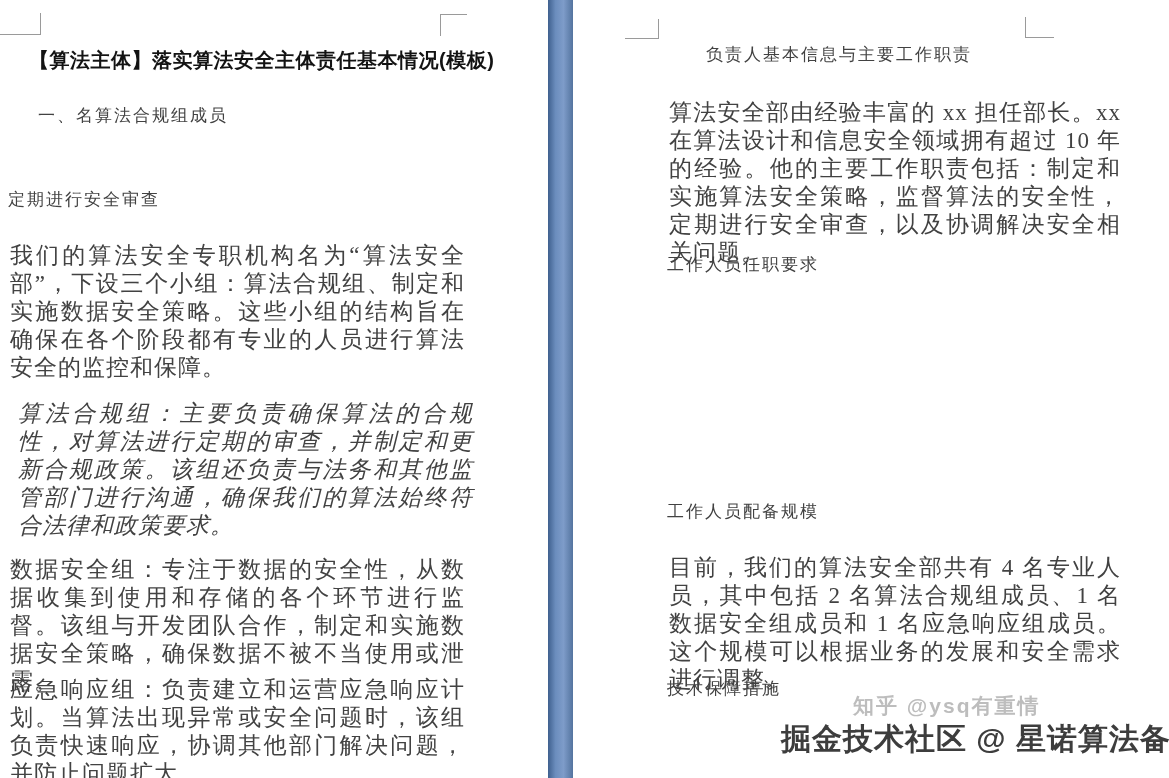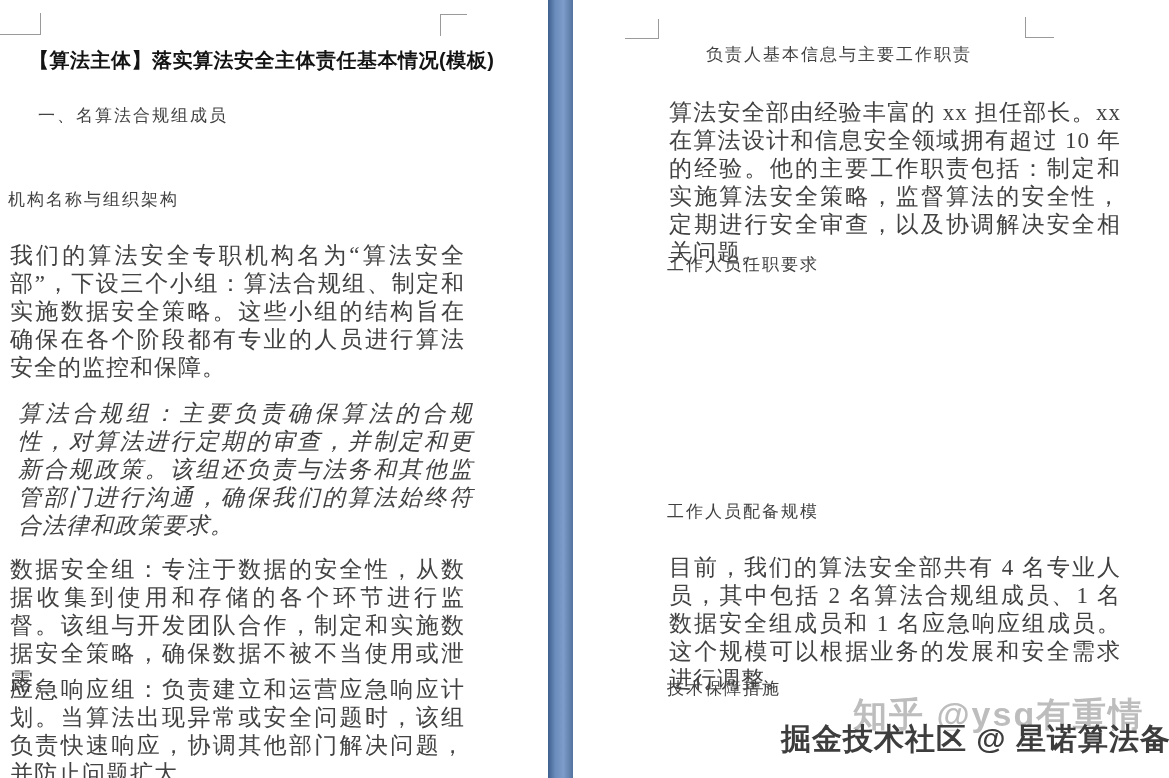--- a/index.html
+++ b/index.html
@@ -97,21 +97,21 @@
   .h-qual    { left: 667px; top: 253px; }
   .p-qual    { left: 667px; top: 307px; width: 452px; }
   .h-scale   { left: 667px; top: 500px; }
   .p-scale   { left: 667px; top: 552px; width: 452px; }
   .h-tech    { left: 667px; top: 677px; }
 
   .watermark { position: absolute; white-space: nowrap; }
   .wm-zhihu {
     left: 853px; top: 692px;
     font-family: "Liberation Sans", sans-serif;
-    font-size: 34px;
+    font-size: 21px;
     font-weight: bold;
     letter-spacing: 2px;
     color: var(--watermark-gray, #bdbdbd);
   }
   .wm-juejin {
     left: 781px; top: 719px;
     font-family: "Liberation Sans", sans-serif;
     font-size: 30px;
     font-weight: bold;
     letter-spacing: 1px;
@@ -120,21 +120,21 @@
   }
 </style>
 </head>
 <body>
 
 <div class="canvas">
 
   <section class="page page-left">
     <h1 class="doc-title">【算法主体】落实算法安全主体责任基本情况(模板)</h1>
     <div class="kai heading h-sec-1">一、名算法合规组成员</div>
-    <div class="kai heading h-org">机构名称与组织架构</div>
+    <div class="kai heading h-org">定期进行安全审查</div>
     <p class="kai para p-org">我们的算法安全专职机构名为“算法安全部”，下设三个小组：算法合规组、制定和实施数据安全策略。这些小组的结构旨在确保在各个阶段都有专业的人员进行算法安全的监控和保障。</p>
     <p class="kai para p-comp">算法合规组：主要负责确保算法的合规性，对算法进行定期的审查，并制定和更新合规政策。该组还负责与法务和其他监管部门进行沟通，确保我们的算法始终符合法律和政策要求。</p>
     <p class="kai para p-data">数据安全组：专注于数据的安全性，从数据收集到使用和存储的各个环节进行监督。该组与开发团队合作，制定和实施数据安全策略，确保数据不被不当使用或泄露。</p>
     <p class="kai para p-emerg">应急响应组：负责建立和运营应急响应计划。当算法出现异常或安全问题时，该组负责快速响应，协调其他部门解决问题，并防止问题扩大。</p>
   </section>
 
   <div class="divider"></div>
 
   <section class="page page-right"></section>
 

